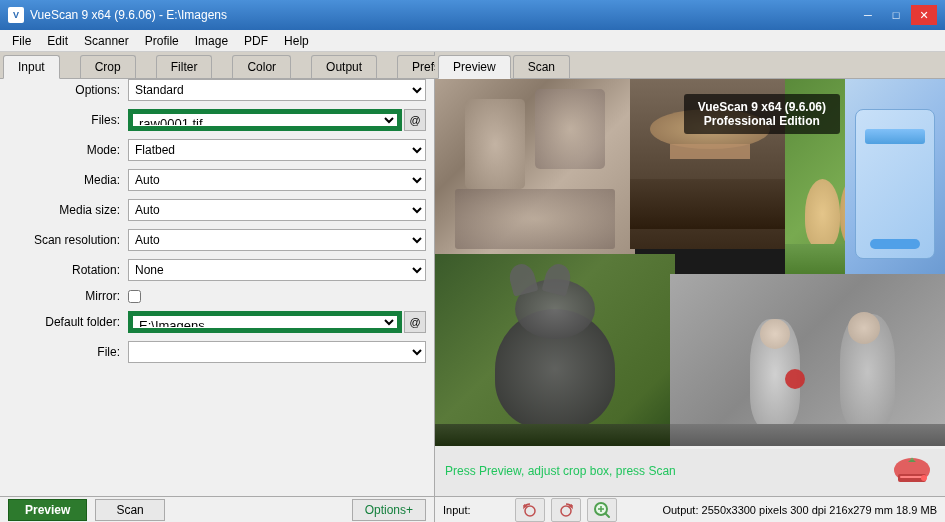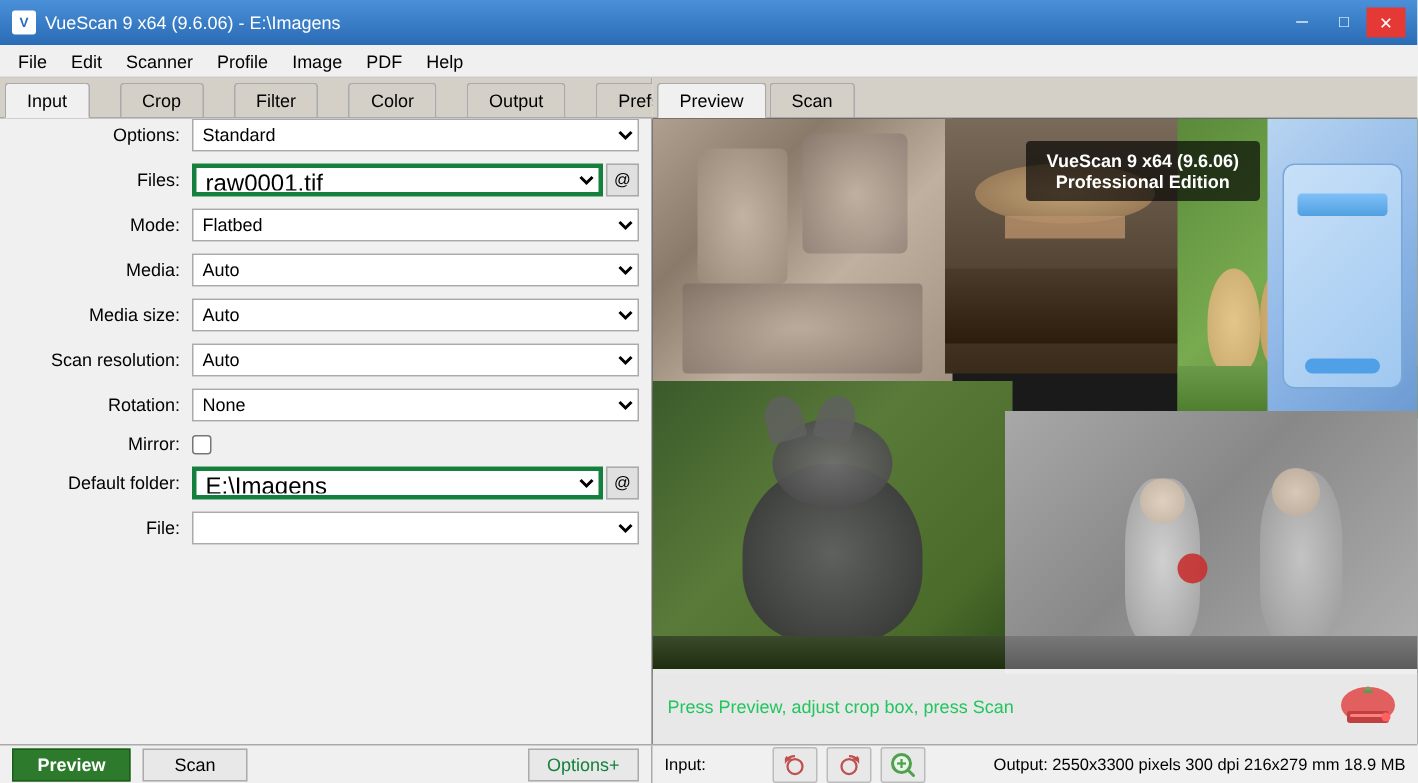--- a/index.html
+++ b/index.html
@@ -129,21 +129,21 @@
       background: white;
       font-size: 12px;
       padding: 1px 2px;
       cursor: pointer;
     }
     .file-input-row {
       display: flex;
       flex: 1;
       gap: 2px;
     }
-    .file-input-row select { flex: 1; height: 22px; border: 3px solid #15803d; background: white; font-size: 16px; }
+    .file-input-row select { flex: 1; height: 22px; border: 5px solid #15803d; background: white; font-size: 13px; }
     .at-btn {
       width: 22px; height: 22px;
       border: 1px solid #aaa;
       background: #e0e0e0;
       cursor: pointer;
       font-size: 11px;
       display: flex; align-items: center; justify-content: center;
     }
     input[type="checkbox"] { width: 13px; height: 13px; cursor: pointer; }
 

